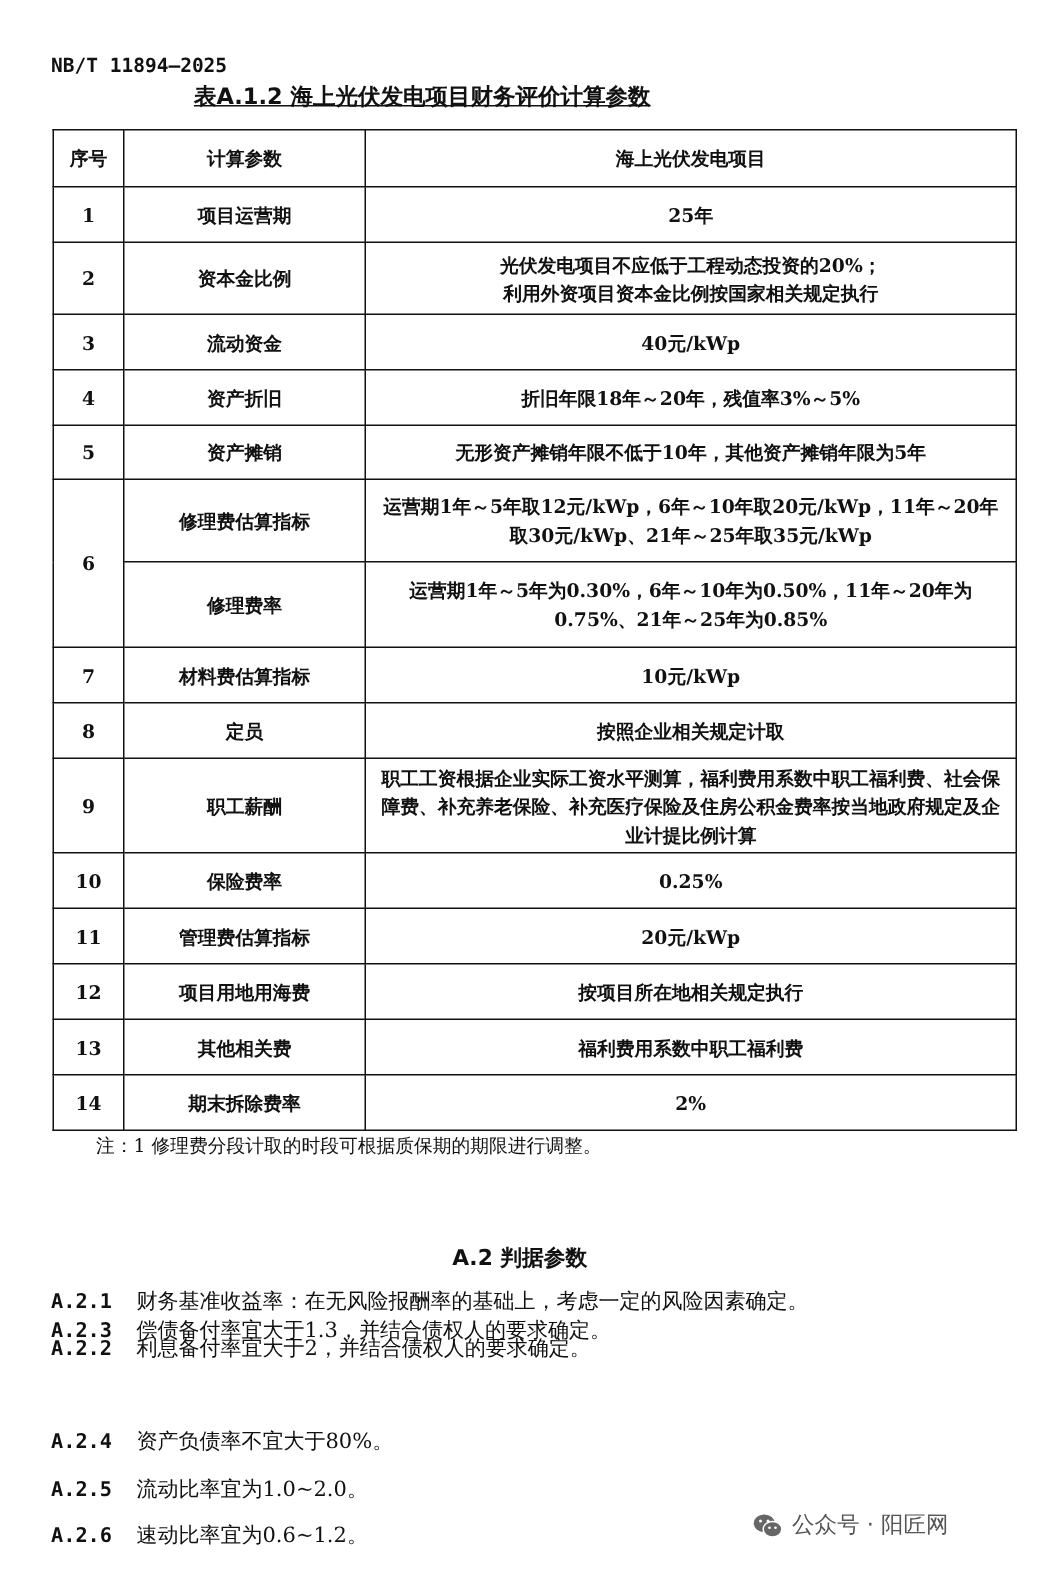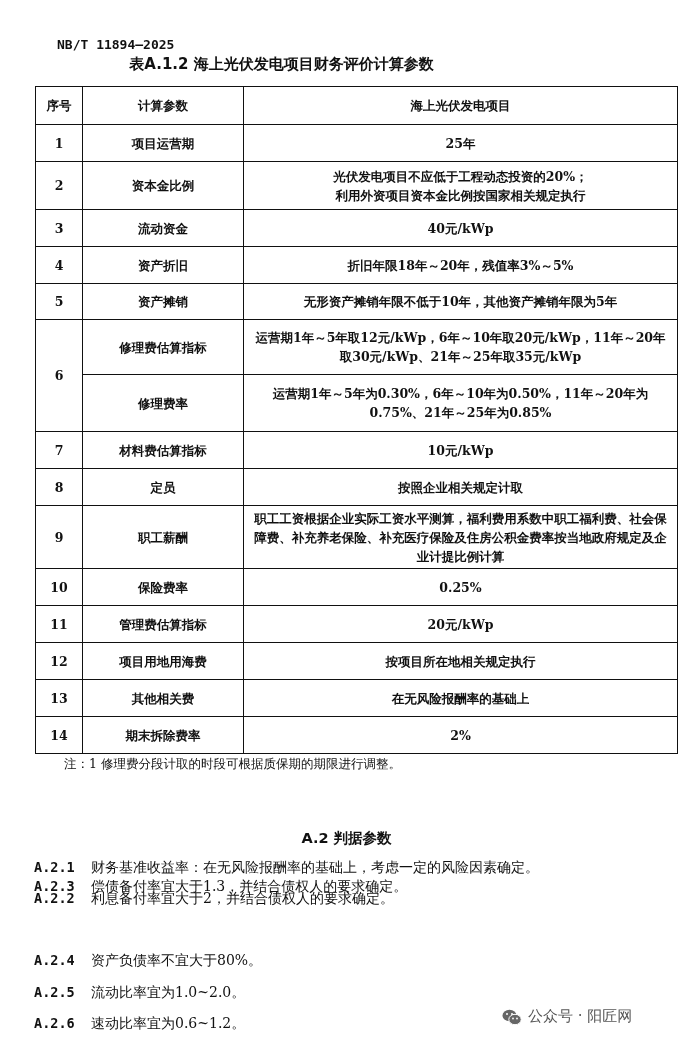--- a/index.html
+++ b/index.html
@@ -1,19 +1,19 @@
 <!DOCTYPE html>
 <html><head>
 <meta charset="utf-8">
 <style>
   html,body{margin:0;padding:0;background:#ffffff;}
   body{width:693px;height:1046px;position:relative;overflow:hidden;
        font-family:"DejaVu Serif","Liberation Serif",serif;color:#111;}
-  .std-code{position:absolute;left:34px;top:37px;font-family:"DejaVu Sans Mono","Liberation Mono",monospace;font-size:13px;font-weight:bold;margin-left:23px;}
-  .table-title{position:absolute;left:0;width:563px;top:55px;text-align:center;font-size:15px;font-weight:bold;font-family:"DejaVu Sans","Liberation Sans",sans-serif;}
+  .std-code{position:absolute;left:34px;top:37px;font-family:"DejaVu Sans Mono","Liberation Mono",monospace;font-size:13px;font-weight:bold;}
+  .table-title{position:absolute;left:0;width:563px;top:55px;text-align:center;font-size:15px;font-weight:bold;font-family:"DejaVu Sans","Liberation Sans",sans-serif;text-decoration:underline;}
   table.params{position:absolute;left:35px;top:86px;width:643px;border-collapse:collapse;font-size:12.5px;}
   table.params td,table.params th{border:1.3px solid #111;text-align:center;vertical-align:middle;padding:2px 6px;line-height:19px;font-weight:bold;}
   table.params th{height:33px;}
   .c1{width:34px;}
   .c2{width:148px;}
   .notes{position:absolute;left:64px;top:754px;font-size:12.5px;line-height:19px;}
   .notes .n{padding-left:24px;}
   .notes .n.first{padding-left:0;}
   .sec-title{position:absolute;left:0;width:693px;top:829px;text-align:center;font-size:14.5px;font-weight:bold;font-family:"DejaVu Sans","Liberation Sans",sans-serif;}
   .clause{position:absolute;left:34px;font-size:14px;white-space:nowrap;}
@@ -95,21 +95,21 @@
     <td>20元/kWp</td>
   </tr>
   <tr style="height:37px">
     <td>12</td>
     <td>项目用地用海费</td>
     <td>按项目所在地相关规定执行</td>
   </tr>
   <tr style="height:37px">
     <td>13</td>
     <td>其他相关费</td>
-    <td>在无风险报酬率的基础上</td>
+    <td>福利费用系数中职工福利费</td>
   </tr>
   <tr style="height:37px">
     <td>14</td>
     <td>期末拆除费率</td>
     <td>2%</td>
   </tr>
 </tbody>
   </table>
 
 <div class="notes">

